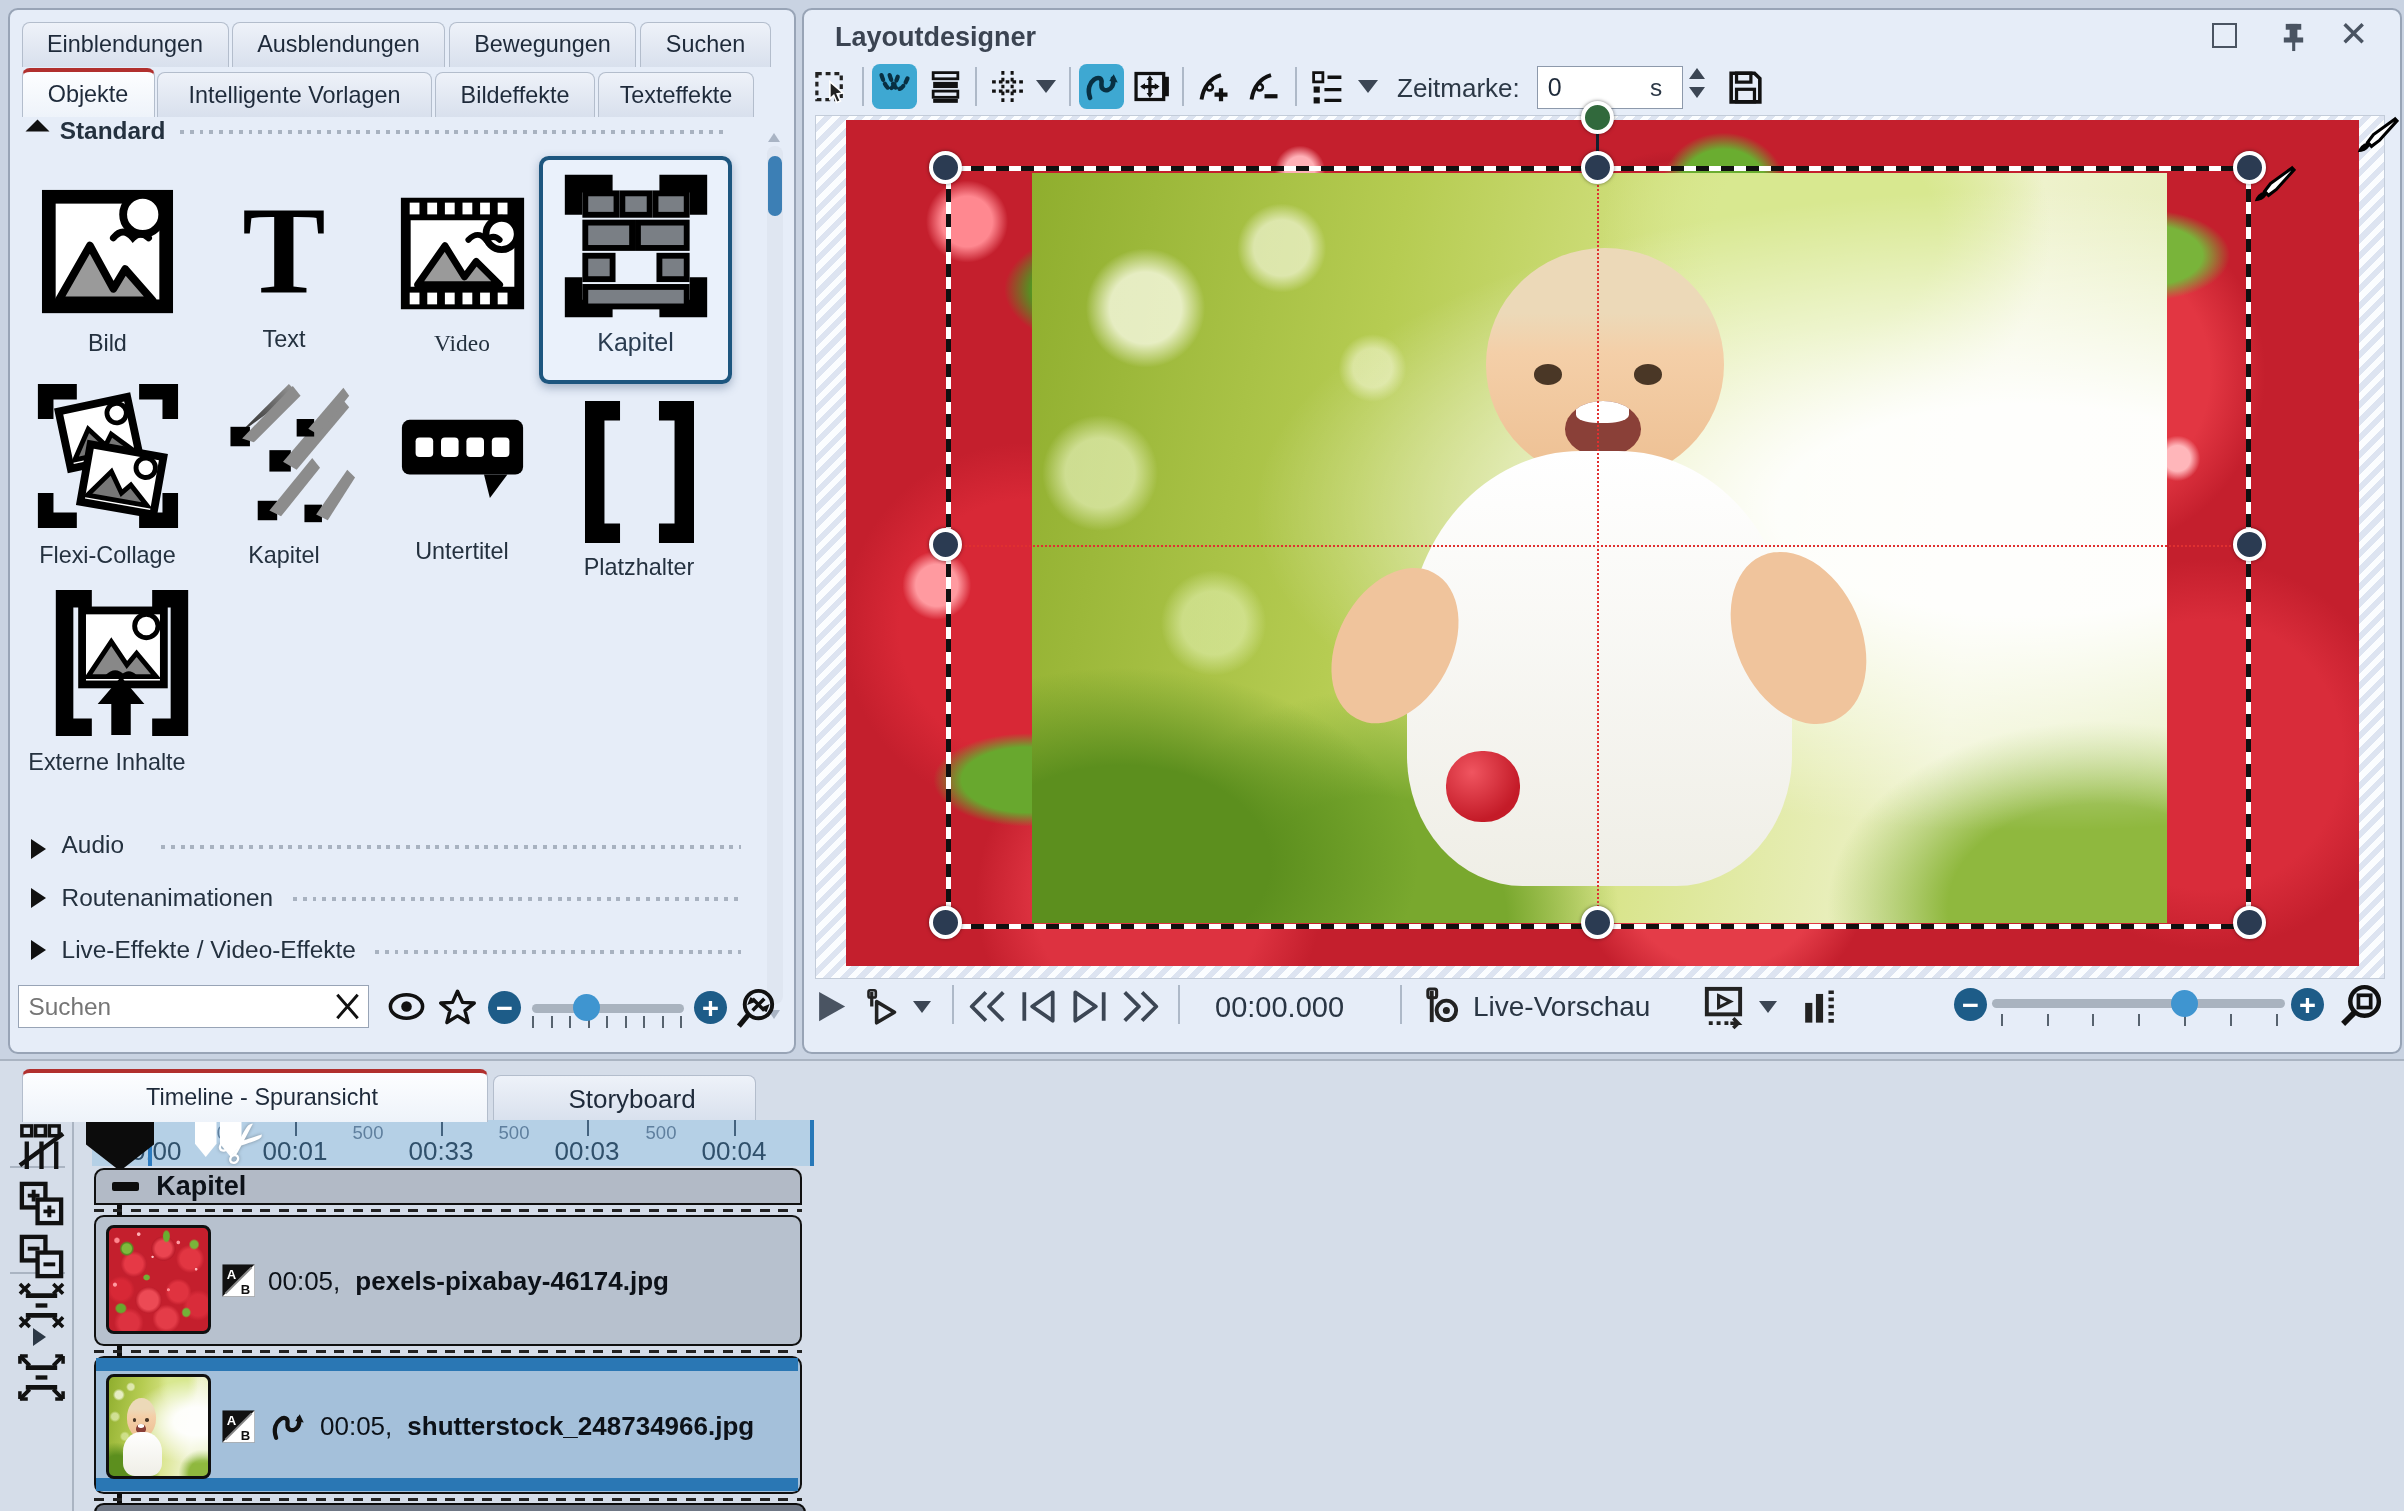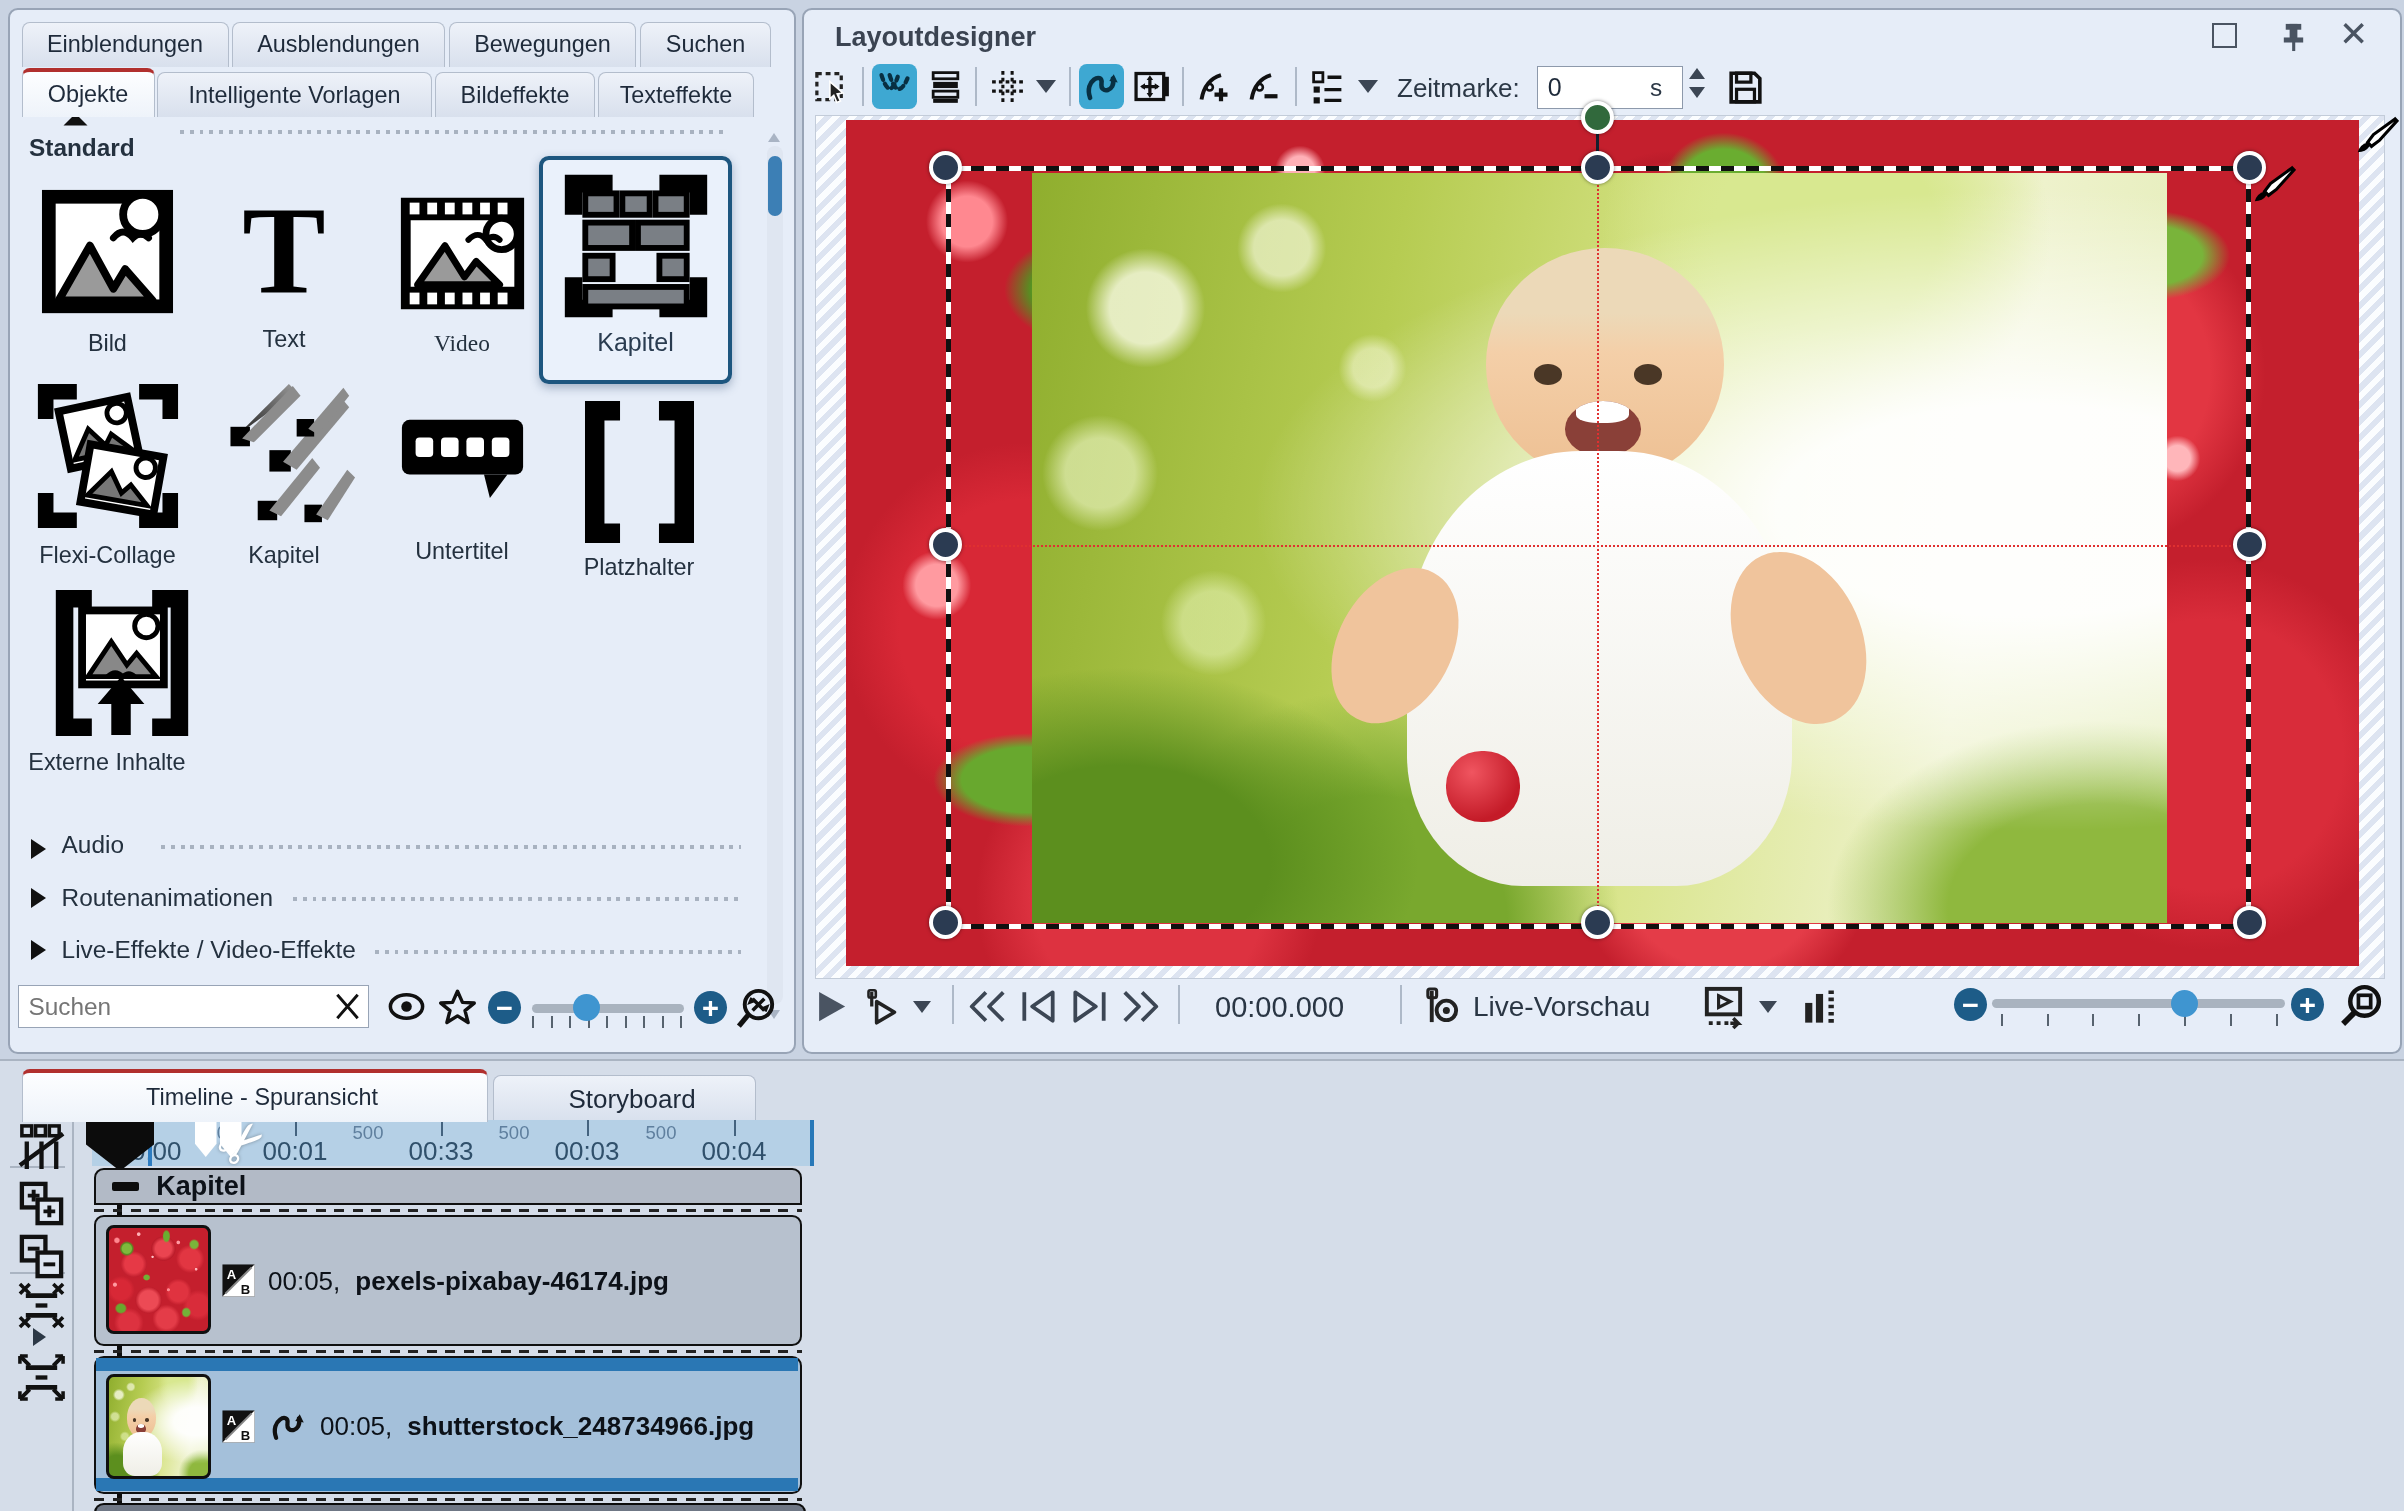--- a/index.html
+++ b/index.html
@@ -155,21 +155,21 @@
 <div class="tab" style="left:157px;top:72px;width:275px;height:45px;">
     <span>Intelligente Vorlagen</span>
   </div>
 <div class="tab" style="left:435px;top:72px;width:160px;height:45px;">
     <span>Bildeffekte</span>
   </div>
 <div class="tab" style="left:598px;top:72px;width:156px;height:45px;text-align:center;">
     <span>Texteffekte</span>
   </div>
 
-<div class="section-head" style="left:29px;top:117px;flex-direction:column;">
+<div class="section-head" style="left:29px;top:117px;">
   <span class="tri-open" style="margin-right:13.7px;"></span>
   <span>Standard</span>
 </div>
 <div class="leader" style="left:180px;top:130px;width:546px;"></div>
 
 <div class="obj-item" style="left:24.4px;top:187px;">
   <svg width="137" height="133" viewBox="0 0 70 68">
     <rect x="5" y="5" width="60" height="56" fill="#fff" stroke="#000" stroke-width="7"></rect>
     <circle cx="53" cy="14" r="10" fill="#fff" stroke="#000" stroke-width="4"></circle>
     <path d="M10 58 L26 30 L38 52 L44 42 L58 58 Z" fill="#9a9a9a" stroke="#000" stroke-width="4" stroke-linejoin="round"></path>

